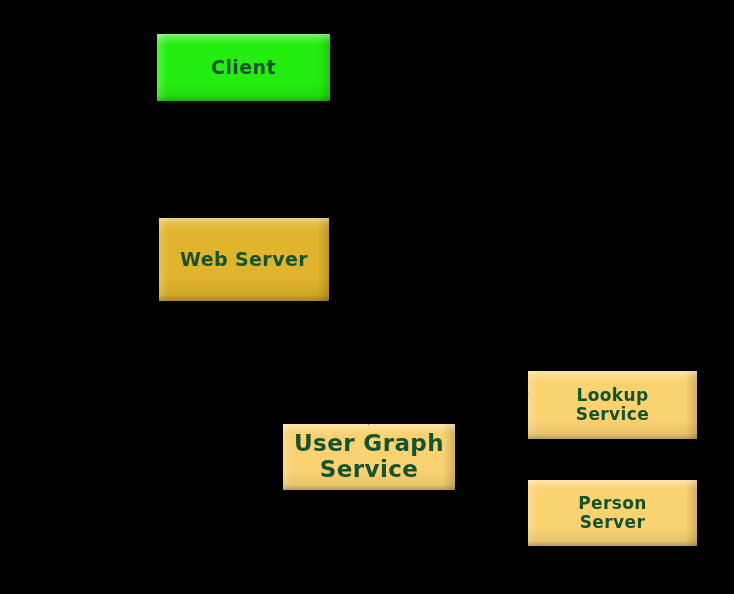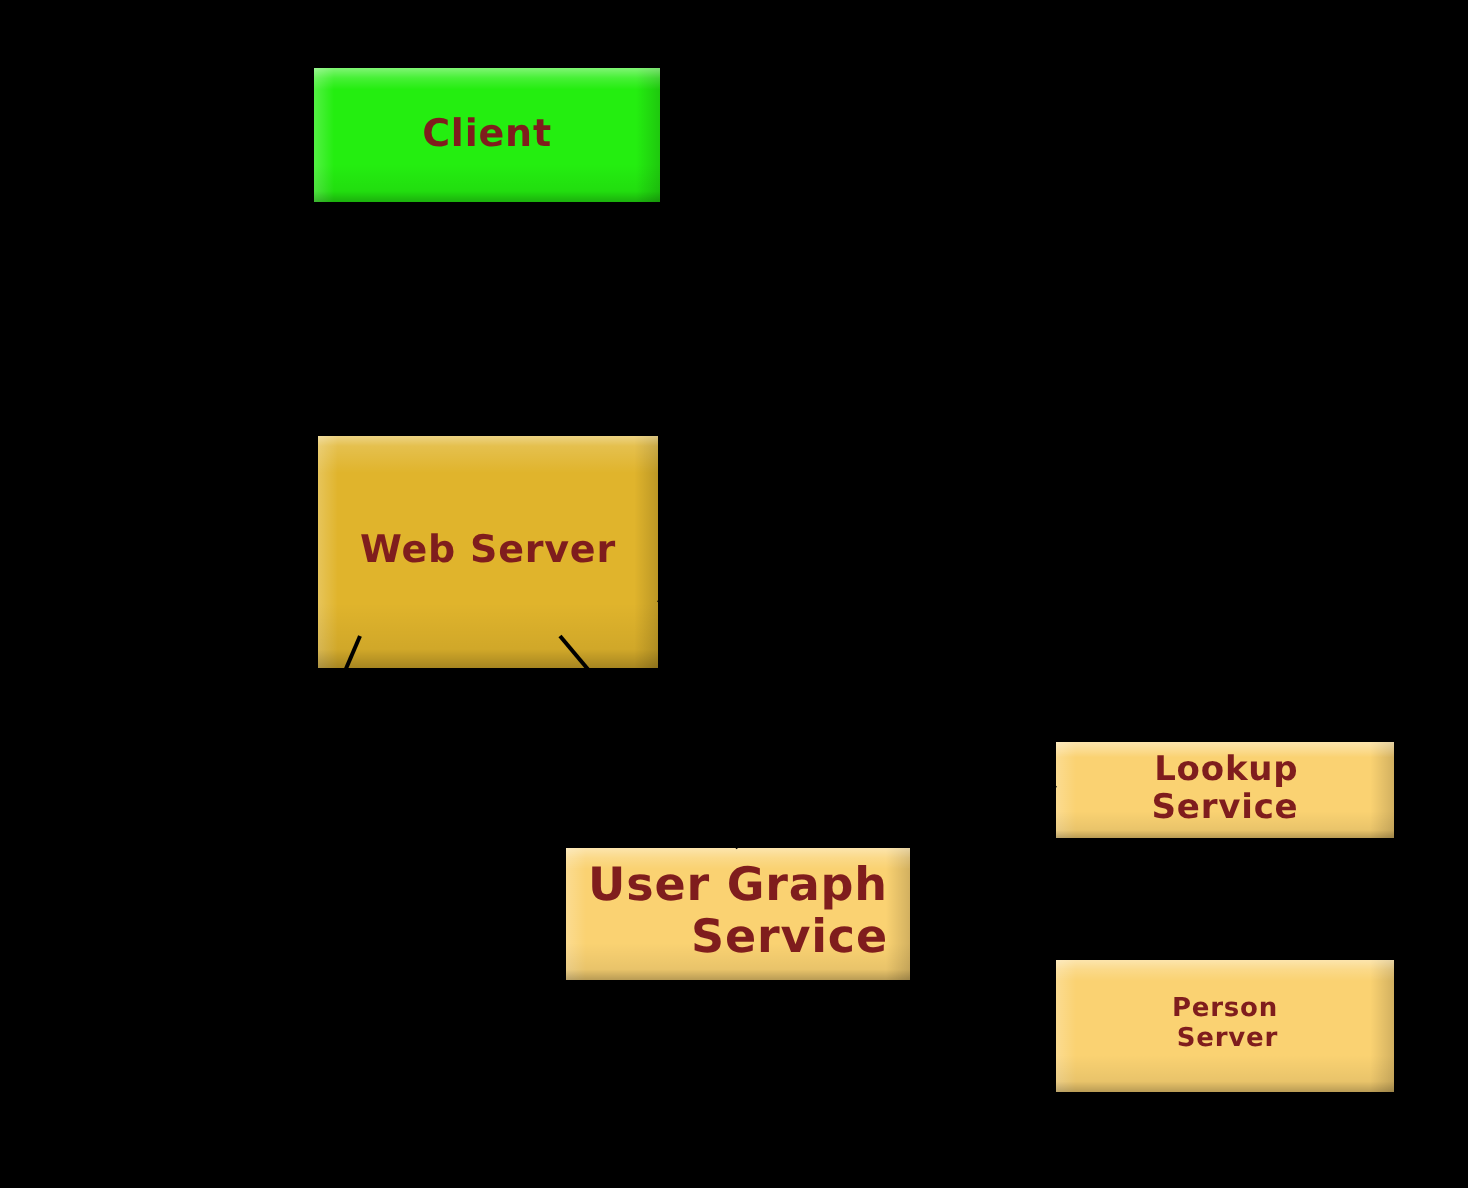--- a/index.html
+++ b/index.html
@@ -17,22 +17,22 @@
     height: 594px;
     background: #000000;
     overflow: hidden;
   }
   .node {
     position: absolute;
     box-sizing: border-box;
     display: flex;
     align-items: center;
     justify-content: center;
-    text-align: right;
-    color: #7f1d1d;
+    text-align: center;
+    color: #14532d;
     font-weight: 700;
     letter-spacing: 0.4px;
     line-height: 1.12;
     user-select: none;
     
     box-shadow: 5px 6px 7px rgba(0,0,0,0.95);
   }
   
   .node::before {
     content: "";
@@ -59,33 +59,33 @@
     white-space: pre-line;
   }
 
   
   .node--client {
     left: 157px; top: 34px; width: 173px; height: 67px;
     background: #24ee10;
     font-size: 19px;
   }
   .node--web-server {
-    left: 159px; top: 218px; width: 170px; height: 116px;
+    left: 159px; top: 218px; width: 170px; height: 83px;
     background: #e0b42c;
     font-size: 19px;
   }
   .node--lookup-service {
-    left: 528px; top: 371px; width: 169px; height: 48px;
+    left: 528px; top: 371px; width: 169px; height: 68px;
     background: #fad272;
     font-size: 17px;
   }
   .node--person-server {
     left: 528px; top: 480px; width: 169px; height: 66px;
     background: #fad272;
-    font-size: 13px;
+    font-size: 17px;
   }
   .node--user-graph-service {
     left: 283px; top: 424px; width: 172px; height: 66px;
     background: #fad272;
     font-size: 23px;
   }
   .node--search-api {
     left: 35px; top: 458px; width: 171px; height: 100px;
     background: #fad272;
     font-size: 18px;

